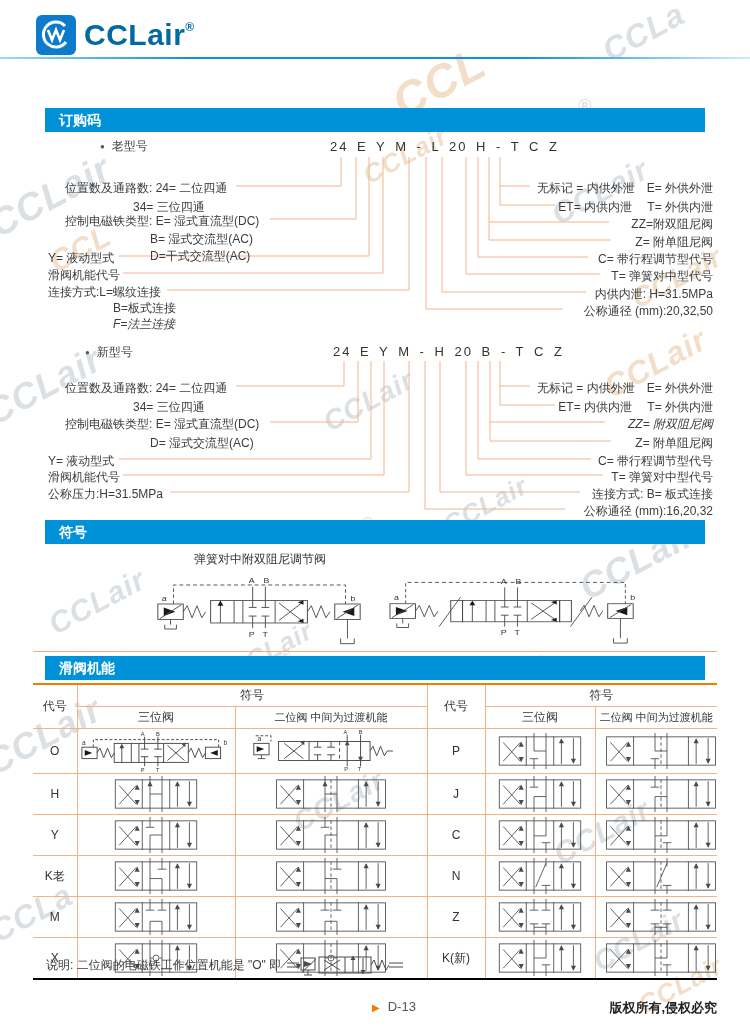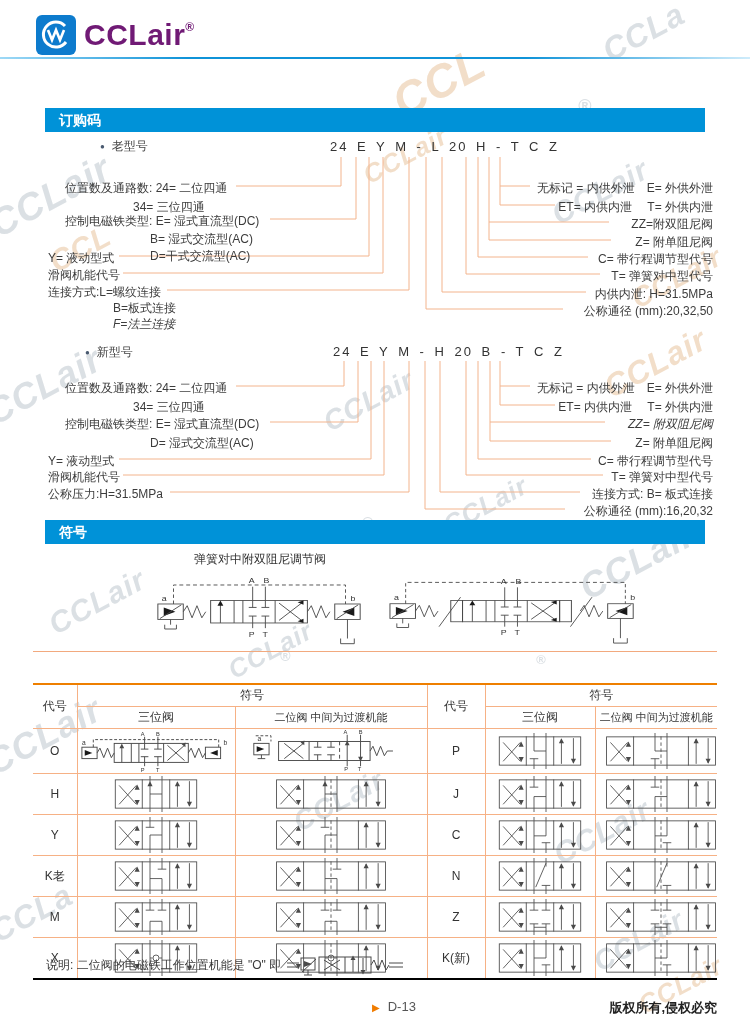--- a/index.html
+++ b/index.html
@@ -15,21 +15,21 @@
   .code{position:absolute;font-size:13px;color:#333;letter-spacing:2px;word-spacing:3px;
         white-space:nowrap;z-index:2;}
   .bullet{position:absolute;font-size:12px;color:#444;z-index:2;white-space:nowrap;}
   .bullet .dot{font-size:8px;color:#4a5a70;margin-right:7px;vertical-align:1px;}
   .sym-title{position:absolute;font-size:12px;color:#333;text-align:center;z-index:2;white-space:nowrap;}
   #leaders{position:absolute;left:0;top:0;z-index:1;pointer-events:none;}
   .oline{position:absolute;height:1px;background:#f2a97e;z-index:1;}
   #hdr-divider{position:absolute;left:0;top:57px;width:750px;height:2px;z-index:2;
       background:linear-gradient(90deg,#9ed9f6,#0f93d8 25%,#0f93d8 70%,#cfecfb);}
   #logo-text{position:absolute;left:84px;top:18px;font-size:30px;font-weight:bold;
-      color:#701a75;z-index:2;letter-spacing:.5px;}
+      color:#0369a1;z-index:2;letter-spacing:.5px;}
   #logo-reg{font-size:12px;vertical-align:14px;}
   #tagline{position:absolute;right:35px;top:27px;font-size:15px;font-weight:bold;color:#f07800;z-index:2;}
   table#spool{position:absolute;left:33px;top:683px;width:684px;border-collapse:collapse;
       table-layout:fixed;z-index:2;border-top:2px solid #ee7f00;border-bottom:2px solid #000000;
       background:transparent;}
   #spool td{border:1px solid #f6b185;font-size:12px;color:#333;text-align:center;
       vertical-align:middle;padding:1px;overflow:hidden;}
   #spool tr td:first-child{border-left:none;}
   #spool tr td:last-child{border-right:none;}
   #spool .hdr td{height:19px;}
@@ -86,20 +86,21 @@
   <svg class="abs" style="left:35px;top:14px;" width="42" height="42" viewBox="0 0 42 42">
     <rect x="1" y="1" width="40" height="40" rx="6" fill="#0d7bcd"></rect>
     <path d="M30 12 A12.5 12.5 0 1 0 31 28" stroke="#fff" stroke-width="3" fill="none"></path>
     <path d="M13 16 L17 26 L21 16 L25 26 L29 16" stroke="#fff" stroke-width="2.6" fill="none"></path>
   </svg>
   <div id="logo-text"><span>CCLair</span><span id="logo-reg">®</span></div>
   <div id="hdr-divider"></div>
 
   <div class="bar" style="top:108px;"><span>订购码</span></div>
   <div class="bar" style="top:520px;"><span>符号</span></div>
+  <div class="bar" style="top:656px;"><span>滑阀机能</span></div>
   <div class="oline" style="left:33px;top:651px;width:684px;"></div>
 
   <svg id="leaders" width="750" height="1035">
     <path d="M341 157 V186 H236 M356 157 V219 H270 M369 157 V256 H119 M383 157 V273 H123 M409 157 V290 H167
              M426 157 V309 H563 M442 157 V292 H586 M466 157 V274 H600 M478 157 V257 H588
              M489 157 V240 M489 222 H609 M489 240 H611
              M500 157 V205 M500 186 H530 M500 205 H555" stroke="#f3b48d" fill="none" stroke-width="1"></path>
     <path d="M344 361 V386 H236 M358 361 V422 H270 M371 361 V459 H119 M384 361 V475 H123 M409 361 V492 H170
              M425 361 V509 H565 M440 361 V492 H580 M466 361 V475 H603 M478 361 V459 H591
              M490 361 V441 M490 422 H605 M490 441 H611

